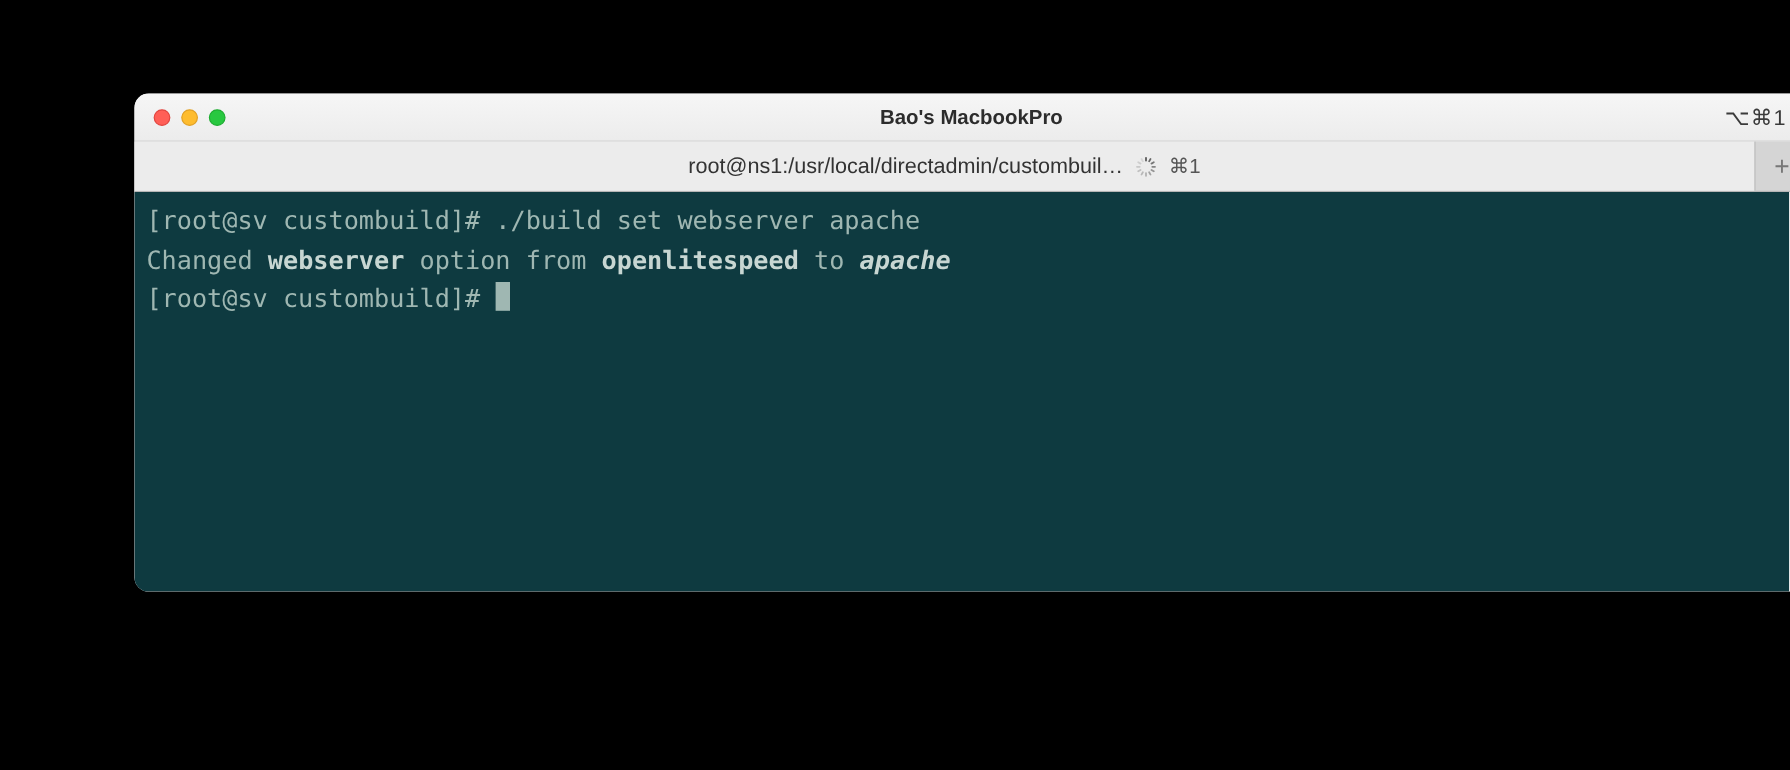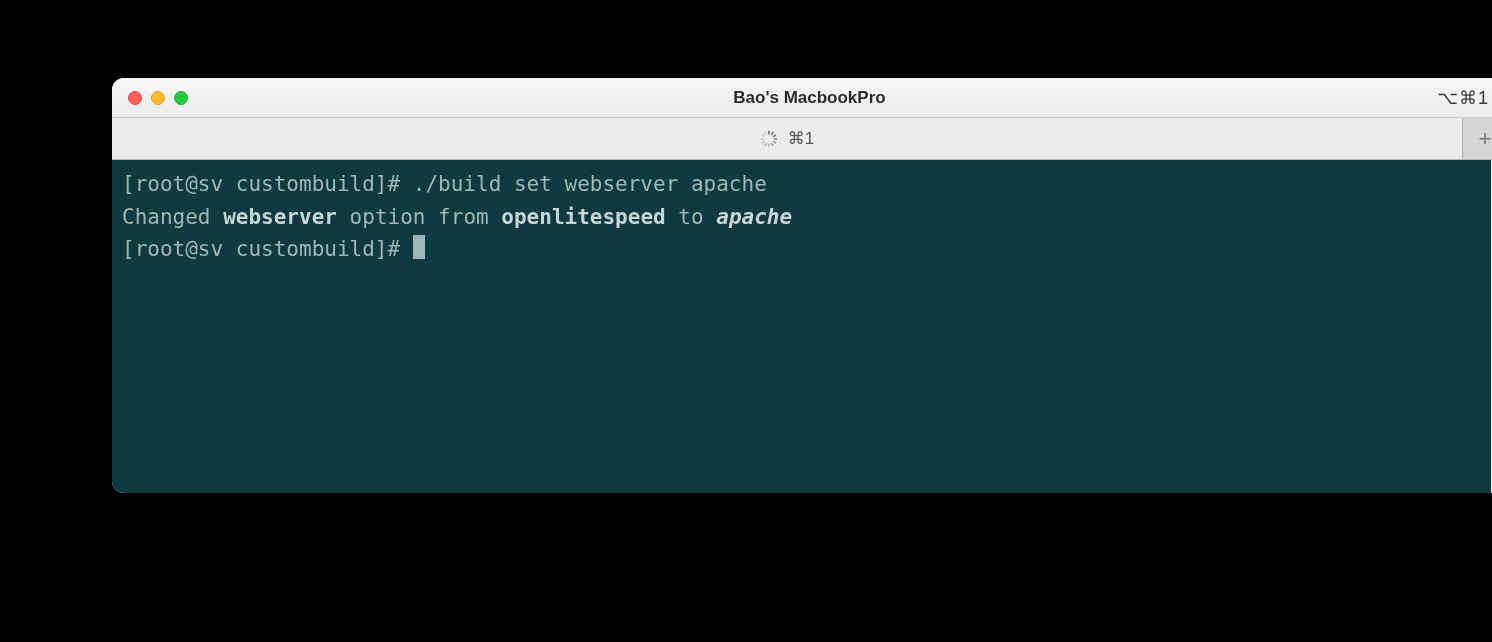--- a/index.html
+++ b/index.html
@@ -156,20 +156,21 @@
       <div class="tl tl-close"></div>
       <div class="tl tl-min"></div>
       <div class="tl tl-max"></div>
     </div>
     <div class="win-title">Bao's MacbookPro</div>
     <div class="title-right">⌥⌘1</div>
   </div>
 
   <div class="tabbar">
     <div class="tab active">
+      <span class="tab-label">root@ns1:/usr/local/directadmin/custombuil…</span>
       <span class="spinner">
         <svg viewBox="0 0 24 24" width="18" height="18">
           <g fill="#5a5a5a">
             <rect x="11" y="1" width="2" height="5" rx="1" opacity="1.0"></rect>
             <rect x="11" y="1" width="2" height="5" rx="1" opacity="0.9" transform="rotate(30 12 12)"></rect>
             <rect x="11" y="1" width="2" height="5" rx="1" opacity="0.8" transform="rotate(60 12 12)"></rect>
             <rect x="11" y="1" width="2" height="5" rx="1" opacity="0.7" transform="rotate(90 12 12)"></rect>
             <rect x="11" y="1" width="2" height="5" rx="1" opacity="0.6" transform="rotate(120 12 12)"></rect>
             <rect x="11" y="1" width="2" height="5" rx="1" opacity="0.5" transform="rotate(150 12 12)"></rect>
             <rect x="11" y="1" width="2" height="5" rx="1" opacity="0.4" transform="rotate(180 12 12)"></rect>

